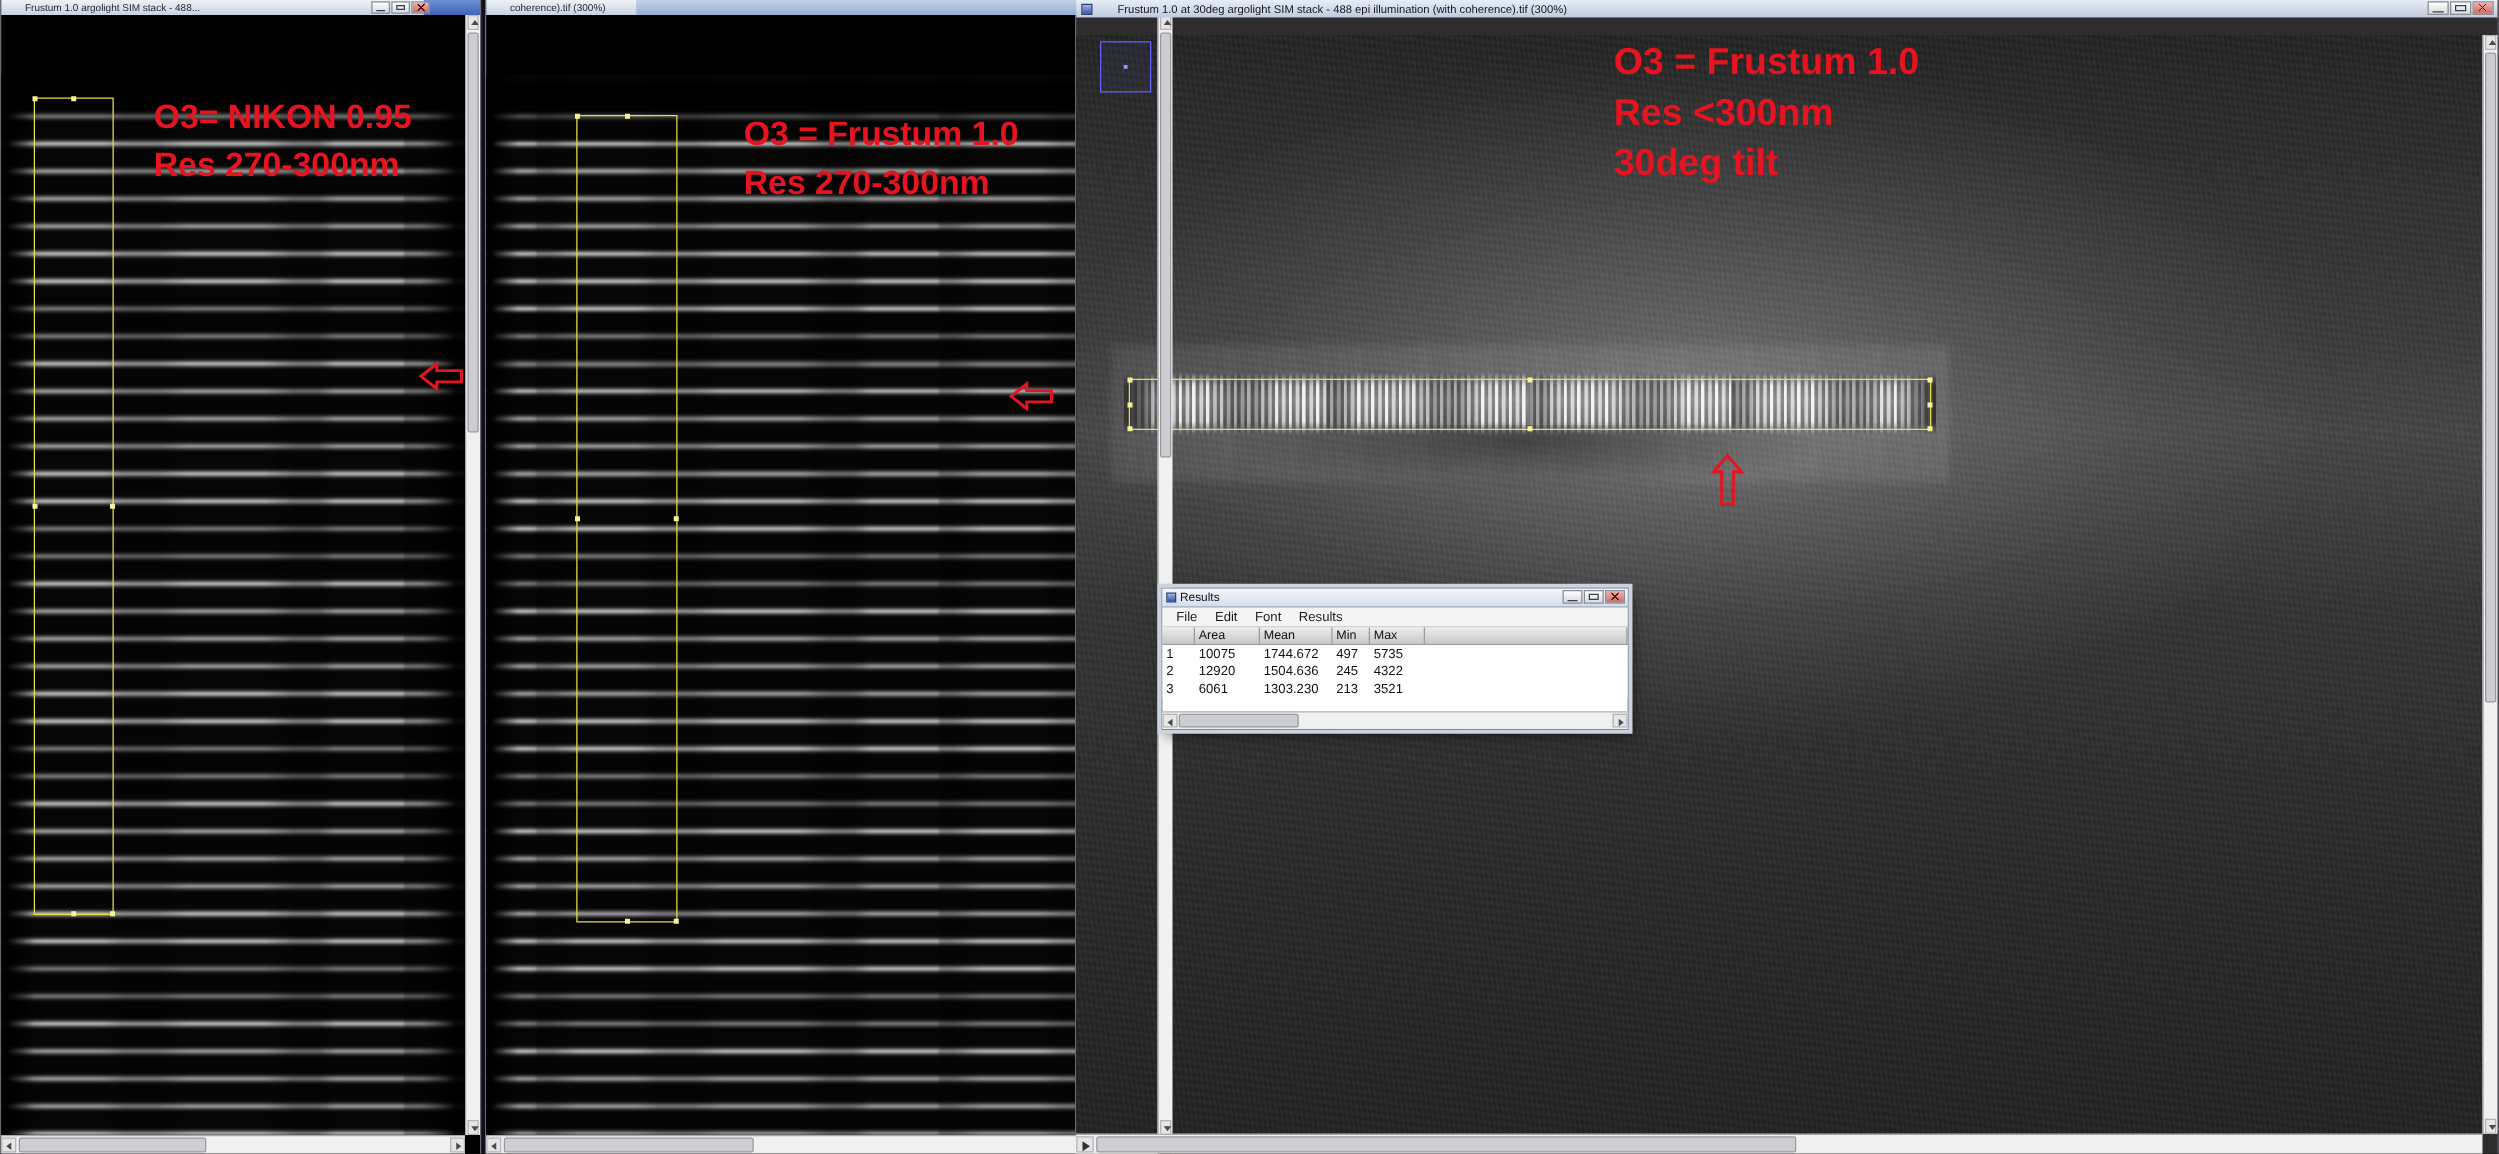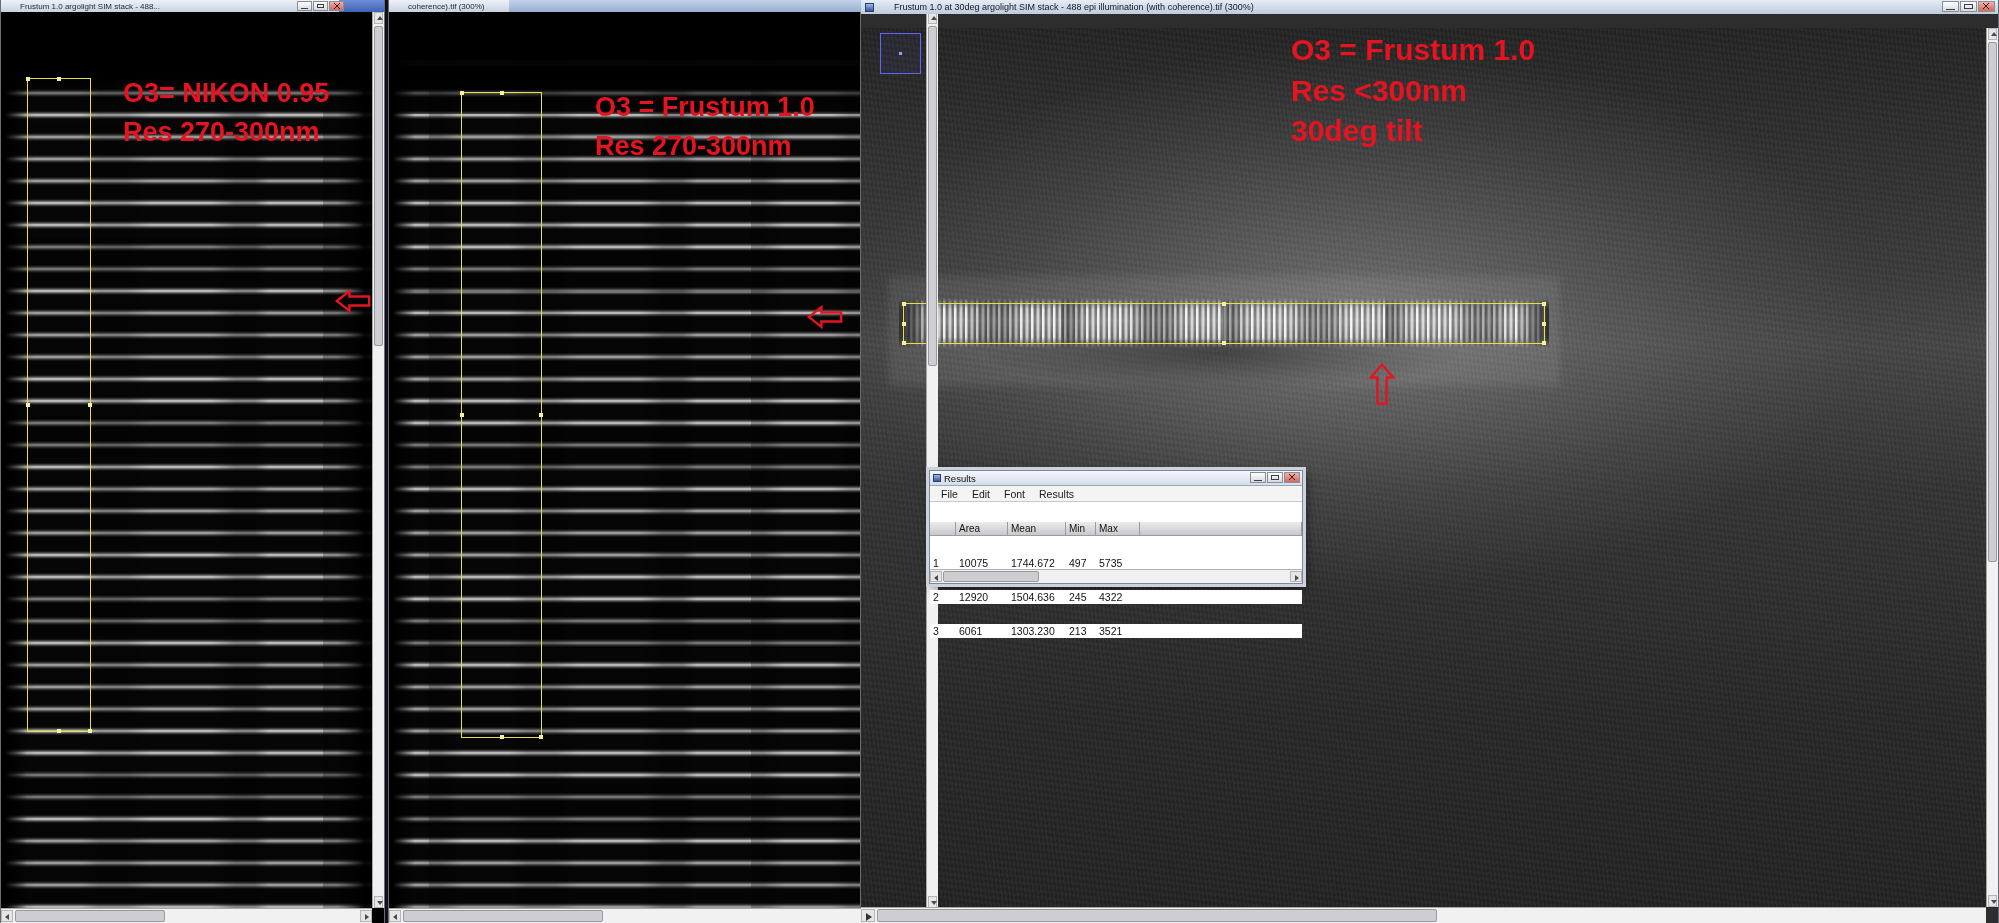--- a/index.html
+++ b/index.html
@@ -111,21 +111,21 @@
     background:#fff; border:1px solid #7e8899; outline:3px solid #ccd3de; box-shadow:3px 4px 10px rgba(0,0,0,.55);
     font-size:10.5px; color:#111; }
   .res-tbar { height:15px; background:linear-gradient(#f4f7fb,#d3ddeb); border-bottom:1px solid #9aa6ba;
     display:flex; align-items:center; gap:3px; padding:0 3px; position:relative; }
   .res-tbar .appicon { width:8px; height:8px; }
   .res-title { font-size:9.5px; }
   .res-btns { position:absolute; right:2px; top:1px; display:flex; gap:1px; }
   .res-btns .wbtn { width:16px; height:11px; }
   .res-menu { height:16px; background:#f4f4f4; border-bottom:1px solid #c9c9c9; display:flex; align-items:center; padding:0 4px; gap:0; }
   .res-menu .mi { padding:0 7px; font-size:10.5px; color:#1a1a1a; }
-  .res-grid { display:grid; grid-template-columns:26px 52px 58px 30px 44px 1fr;margin-top:20px; }
+  .res-grid { display:grid; grid-template-columns:26px 52px 58px 30px 44px 1fr; }
   .res-head { height:14px; background:linear-gradient(#ececec,#c8c8cd); border-bottom:1px solid #9a9aa0; }
   .res-head .c { border-right:1px solid #9a9aa0; padding:0 3px; font-size:10px; line-height:13px; overflow:hidden; }
   .res-row { height:14px; background:#fff; }
   .res-row .c { padding:0 3px; font-size:10.5px; line-height:14px; white-space:nowrap; overflow:hidden; }
   .res-hscroll { position:absolute; left:0; right:0; bottom:0; height:14px; background:#f1f1f1; border-top:1px solid #b0b0b0; }
 
   .statusbar-text { white-space:nowrap; }
 </style>
 </head>
 <body>

